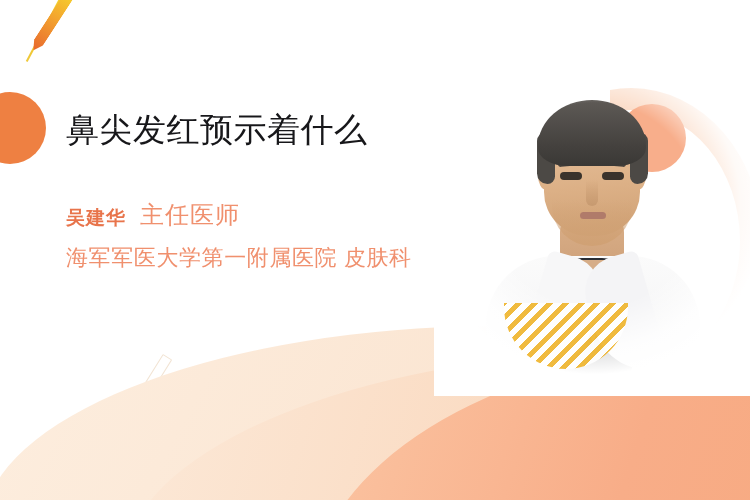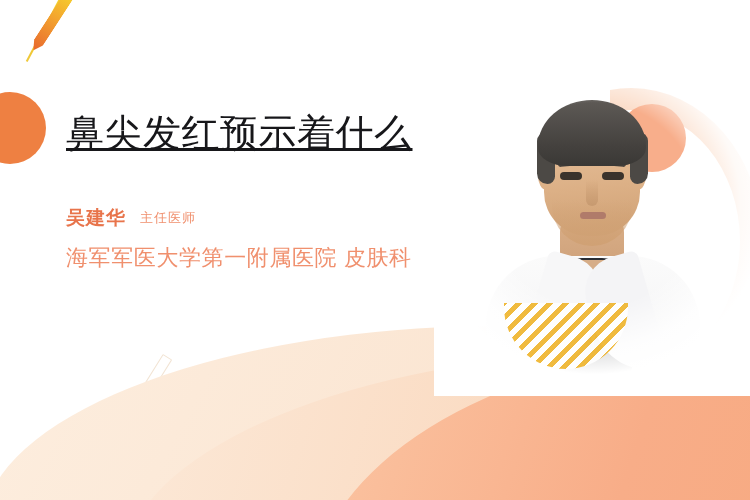--- a/index.html
+++ b/index.html
@@ -209,43 +209,42 @@
       rgba(255,255,255,0) 55%, rgba(255,255,255,.85) 78%, #ffffff 92%);
   }
 
   
   #text-block {
     position: absolute;
     left: 66px; top: 112px;
     width: 360px;
   }
   #title {
-    font-size: 38px;
+    font-size: 33px;
     line-height: 1.12;
     font-weight: 400;
     color: #17171A;
     letter-spacing: 0.5px;
     margin: 0;
     white-space: pre-wrap;
-    text-decoration: underline;
   }
   #byline {
     margin-top: 50px;
     display: flex;
-    align-items: center;
+    align-items: flex-end;
     gap: 14px;
   }
   #doctor-name {
     font-size: 19px;
     font-weight: 700;
     color: #E8744B;
     letter-spacing: 1px;
   }
   #doctor-title {
-    font-size: 13px;
+    font-size: 24px;
     font-weight: 400;
     color: #F0906E;
     letter-spacing: 1px;
   }
   #affiliation {
     margin-top: 12px;
     font-size: 22px;
     font-weight: 400;
     color: #F0906E;
     letter-spacing: 0.6px;

